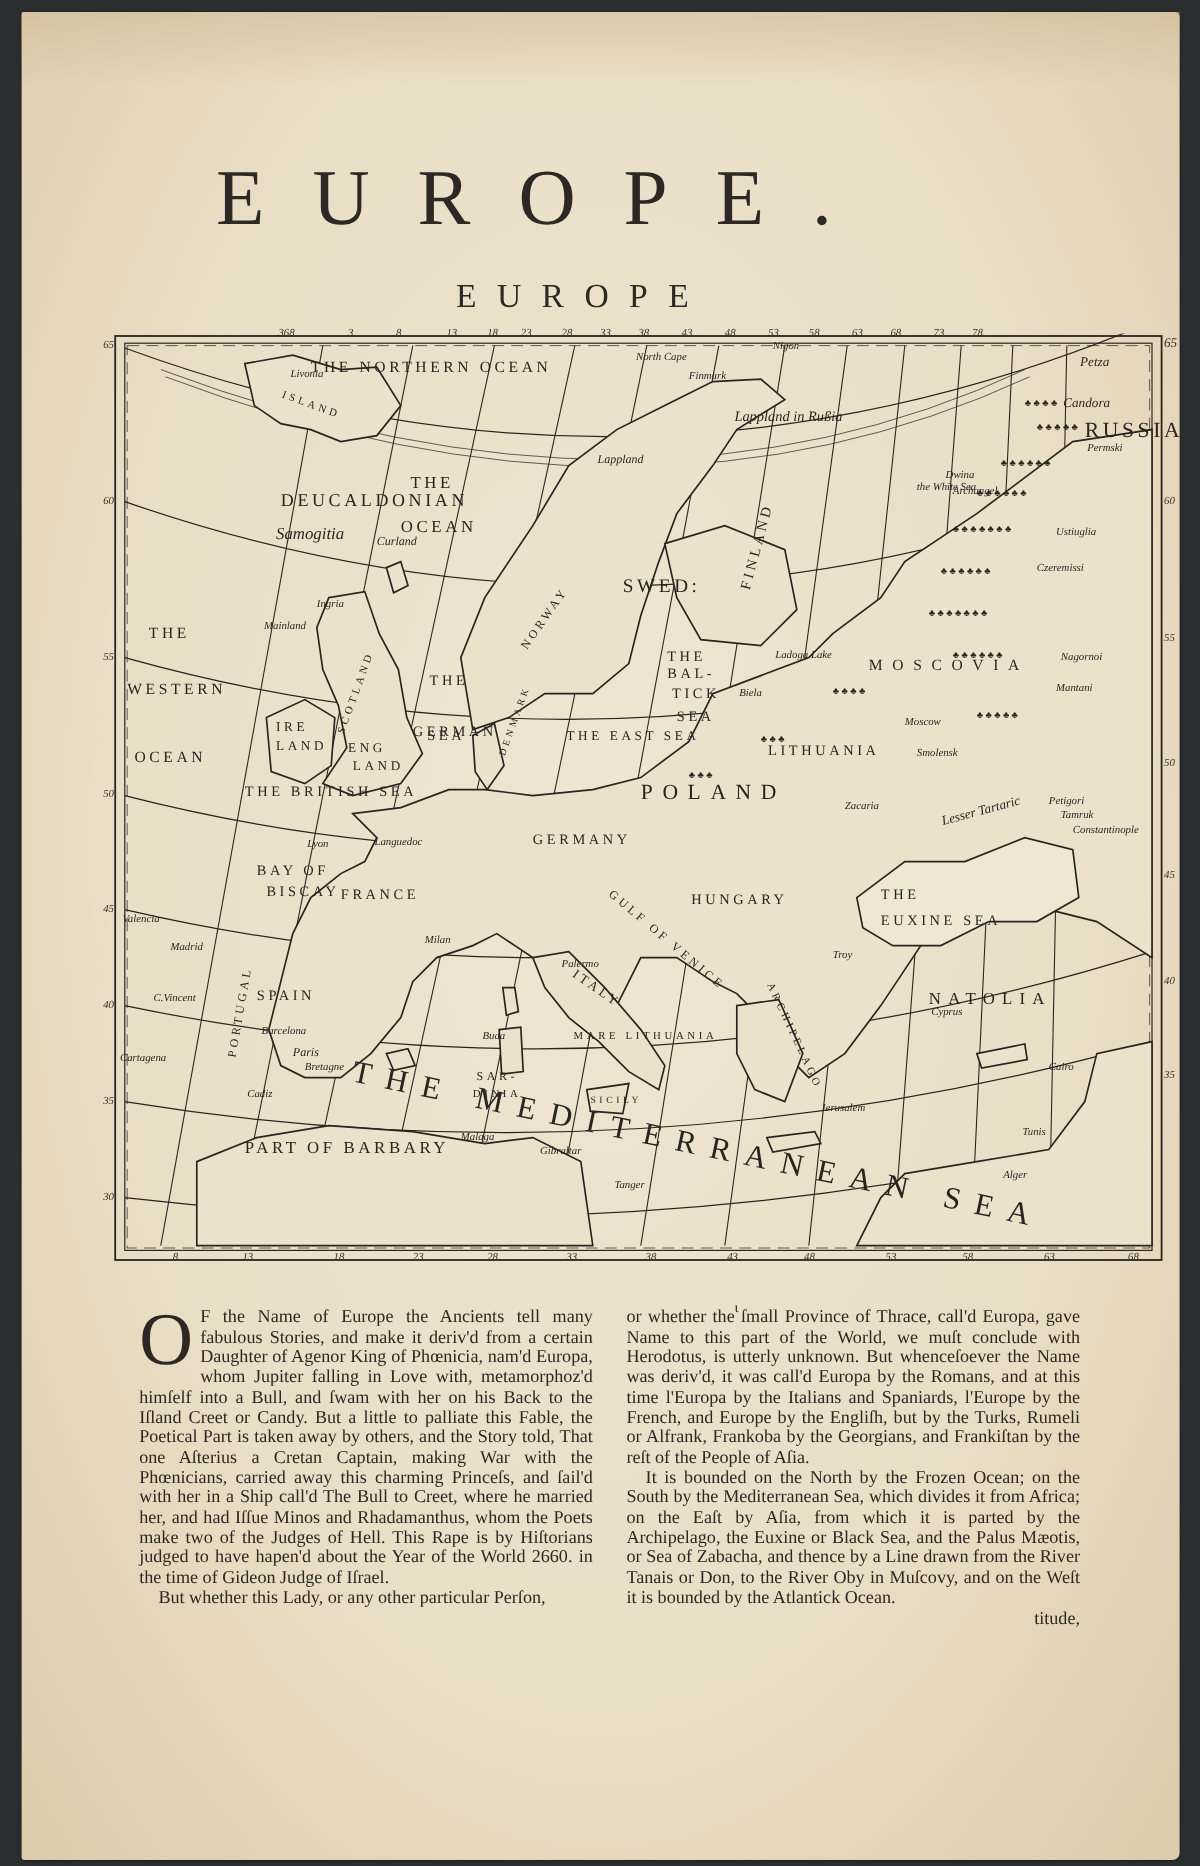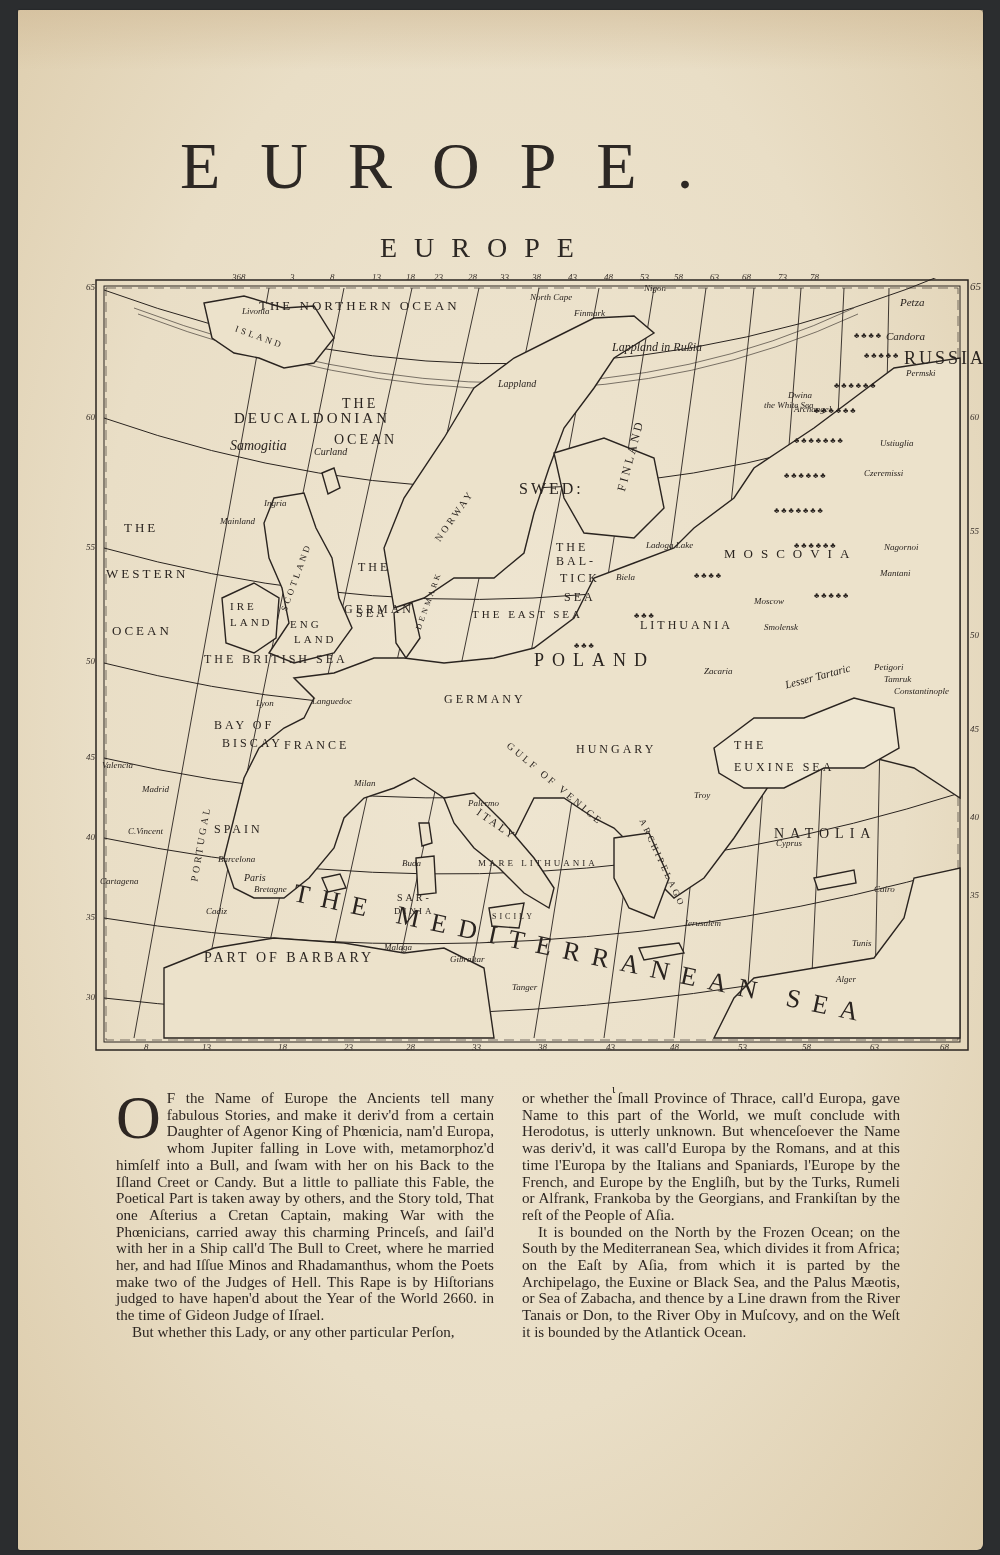--- a/index.html
+++ b/index.html
@@ -292,14 +292,15 @@
 <div class="sig">ι</div>
 
 <div class="text-cols">
   <div class="col col-left">
     <p><span class="drop-cap">O</span><span>F the Name of Europe the Ancients tell many fabulous Stories, and make it deriv'd from a certain Daughter of Agenor King of Phœnicia, nam'd Europa, whom Jupiter falling in Love with, metamorphoz'd himſelf into a Bull, and ſwam with her on his Back to the Iſland Creet or Candy. But a little to palliate this Fable, the Poetical Part is taken away by others, and the Story told, That one Aſterius a Cretan Captain, making War with the Phœnicians, carried away this charming Princeſs, and ſail'd with her in a Ship call'd The Bull to Creet, where he married her, and had Iſſue Minos and Rhadamanthus, whom the Poets make two of the Judges of Hell. This Rape is by Hiſtorians judged to have hapen'd about the Year of the World 2660. in the time of Gideon Judge of Iſrael.</span></p>
     <p class="indent">But whether this Lady, or any other particular Perſon,</p>
   </div>
   <div class="col col-right">
     <p>or whether the ſmall Province of Thrace, call'd Europa, gave Name to this part of the World, we muſt conclude with Herodotus, is utterly unknown. But whenceſoever the Name was deriv'd, it was call'd Europa by the Romans, and at this time l'Europa by the Italians and Spaniards, l'Europe by the French, and Europe by the Engliſh, but by the Turks, Rumeli or Alfrank, Frankoba by the Georgians, and Frankiſtan by the reſt of the People of Aſia.</p>
     <p class="indent">It is bounded on the North by the Frozen Ocean; on the South by the Mediterranean Sea, which divides it from Africa; on the Eaſt by Aſia, from which it is parted by the Archipelago, the Euxine or Black Sea, and the Palus Mæotis, or Sea of Zabacha, and thence by a Line drawn from the River Tanais or Don, to the River Oby in Muſcovy, and on the Weſt it is bounded by the Atlantick Ocean.</p>
+    <p class="catch">titude,</p>
   </div>
 </div>
 
 </body></html>

